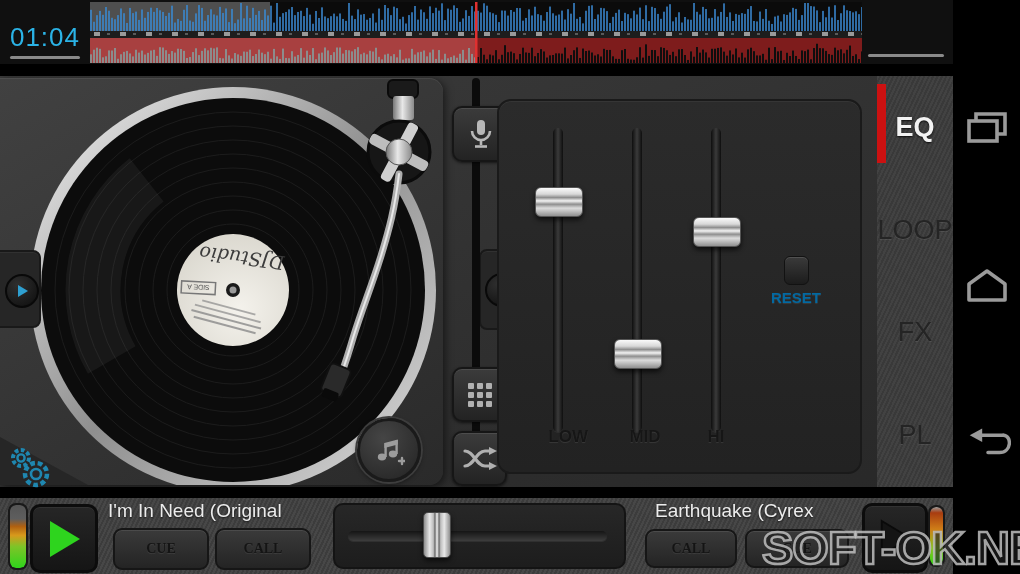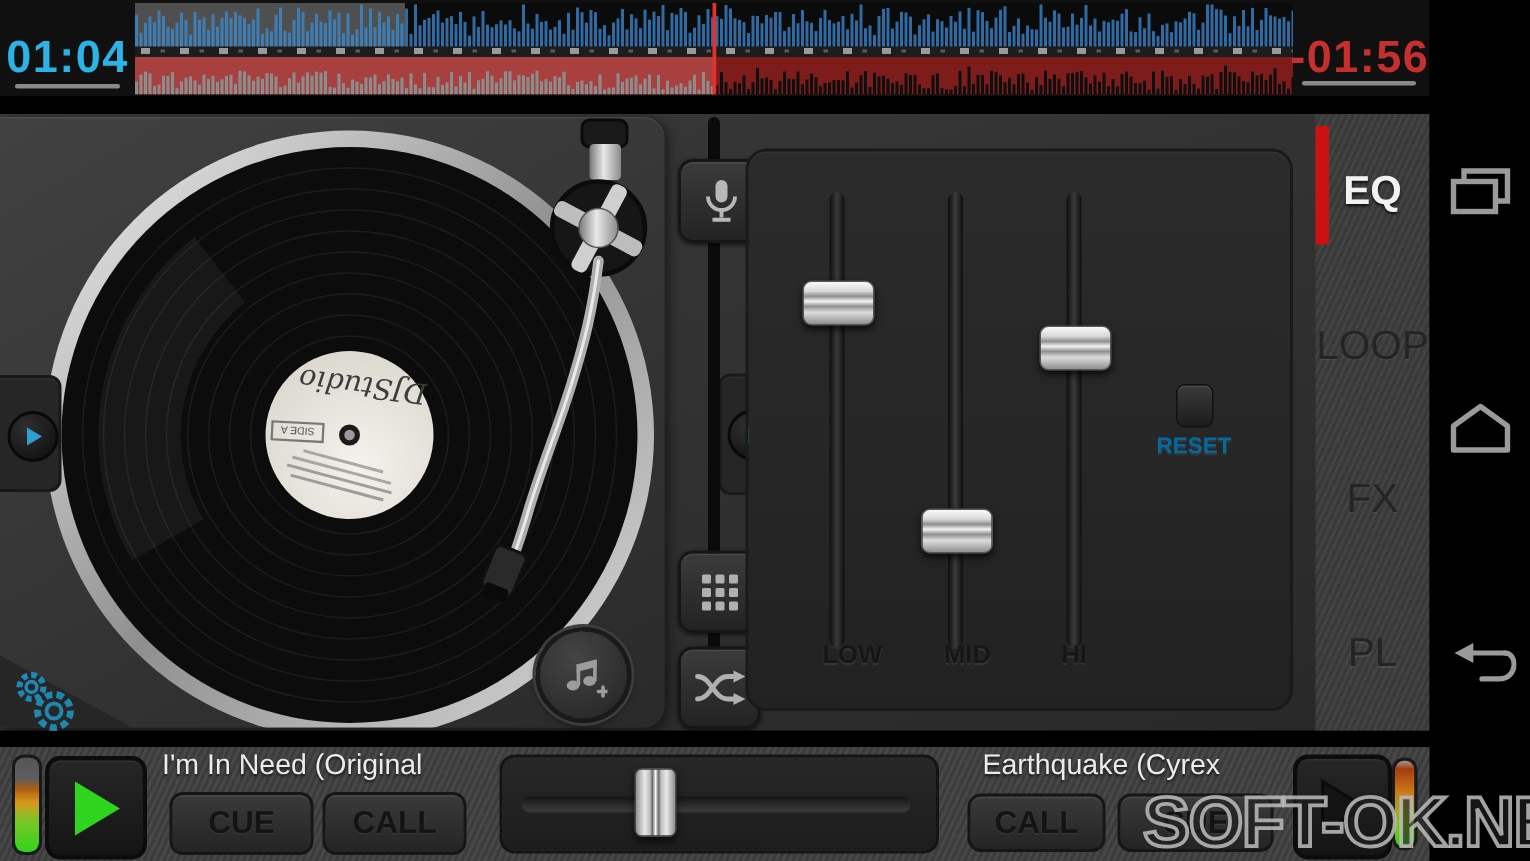--- a/index.html
+++ b/index.html
@@ -2,21 +2,21 @@
 <html><head>
 <meta charset="utf-8">
 <style>
   html,body{margin:0;padding:0;background:#000;}
   #app{position:relative;width:1020px;height:574px;background:#000;overflow:hidden;
        font-family:"Liberation Sans",sans-serif;-webkit-font-smoothing:antialiased;}
   .abs{position:absolute;}
 
   
   #topbar{left:0;top:0;width:953px;height:64px;background:#101010;}
-  .time{font-size:30px;font-weight:bold;letter-spacing:1px;}
+  .time{font-size:26px;font-weight:normal;letter-spacing:1px;}
   #time-a{left:0;top:22px;width:90px;text-align:center;color:#2bb3e6;}
   #time-b{left:860px;top:22px;width:93px;text-align:center;color:#c62f2f;}
   .time-underline{height:3px;background:#8a8a8a;border-radius:2px;}
   #ul-a{left:10px;top:56px;width:70px;}
   #ul-b{left:868px;top:54px;width:76px;}
   #wave-wrap{left:90px;top:2px;width:772px;height:61px;}
 
   
   #main{left:0;top:76px;width:953px;height:411px;background:linear-gradient(160deg,#3a3a3a,#282828);}
   #deck-panel{left:0;top:78px;width:443px;height:407px;border-radius:0 14px 14px 0;
@@ -92,21 +92,21 @@
       border:3px solid #0c0c0c;box-shadow:inset 0 1px 0 rgba(255,255,255,.06);
       display:flex;align-items:center;justify-content:center;}
   #play-a{left:30px;top:504px;width:62px;height:63px;}
   #play-b{left:862px;top:503px;width:60px;height:64px;}
   .track-title{font-size:19px;color:#ececec;text-shadow:0 1px 2px rgba(0,0,0,.7);white-space:nowrap;}
   #title-a{left:108px;top:500px;}
   #title-b{left:655px;top:500px;}
   .bar-btn{border-radius:9px;background:linear-gradient(180deg,#3a3a3a,#242424);
       border:2px solid #161616;box-shadow:inset 0 1px 0 rgba(255,255,255,.09);
       display:flex;align-items:center;justify-content:center;
-      font-size:21px;font-weight:bold;color:#141414;text-shadow:0 1px 1px rgba(255,255,255,.09);}
+      font-size:14px;font-weight:bold;color:#141414;text-shadow:0 1px 1px rgba(255,255,255,.09);font-family:Liberation Serif, serif;}
   #cue-a{left:113px;top:528px;width:92px;height:38px;}
   #call-a{left:215px;top:528px;width:92px;height:38px;}
   #call-b{left:645px;top:529px;width:88px;height:35px;}
   #cue-b{left:745px;top:529px;width:100px;height:35px;}
   #xfader{left:333px;top:503px;width:289px;height:62px;border-radius:10px;
       background:linear-gradient(180deg,#272727,#1d1d1d);border:2px solid #141414;}
   #xtrack{left:348px;top:531px;width:259px;height:10px;border-radius:5px;
       background:linear-gradient(180deg,#151515,#3d3d3d);box-shadow:0 1px 0 rgba(255,255,255,.07);}
   #xknob{top:512px;width:26px;height:44px;border-radius:5px;border:1px solid #4a4a4a;
       background:linear-gradient(90deg,#8f8f8f 0%,#e8e8e8 22%,#bdbdbd 36%,#6a6a6a 42%,#f5f5f5 50%,#6a6a6a 58%,#bdbdbd 64%,#e8e8e8 78%,#8f8f8f 100%);
@@ -703,21 +703,20 @@
         <rect x="693" y="31" width="3" height="2" fill="#5a5a5a"></rect>
         <rect x="706" y="30" width="6" height="4" fill="#9a9a9a"></rect>
         <rect x="719" y="31" width="3" height="2" fill="#5a5a5a"></rect>
         <rect x="732" y="30" width="6" height="4" fill="#9a9a9a"></rect>
         <rect x="745" y="31" width="3" height="2" fill="#5a5a5a"></rect>
         <rect x="758" y="30" width="6" height="4" fill="#9a9a9a"></rect>
         <rect x="771" y="31" width="3" height="2" fill="#5a5a5a"></rect>
         <rect x="385" y="0" width="2.5" height="61" fill="#e03030"></rect>
       </svg>
   </div>
-  <div id="time-b" class="abs time">-01:56</div>
   <div id="ul-b" class="abs time-underline"></div>
 
   <div id="main" class="abs"></div>
   <div id="deck-panel" class="abs"></div>
 
   <svg id="turntable-svg" class="abs" width="443" height="407" viewBox="0 0 443 407">
     <defs>
       <linearGradient id="rim" x1="0" y1="0" x2="1" y2="1">
         <stop offset="0" stop-color="#f2f2f2"></stop>
           <stop offset="0.5" stop-color="#8f8f8f"></stop>

